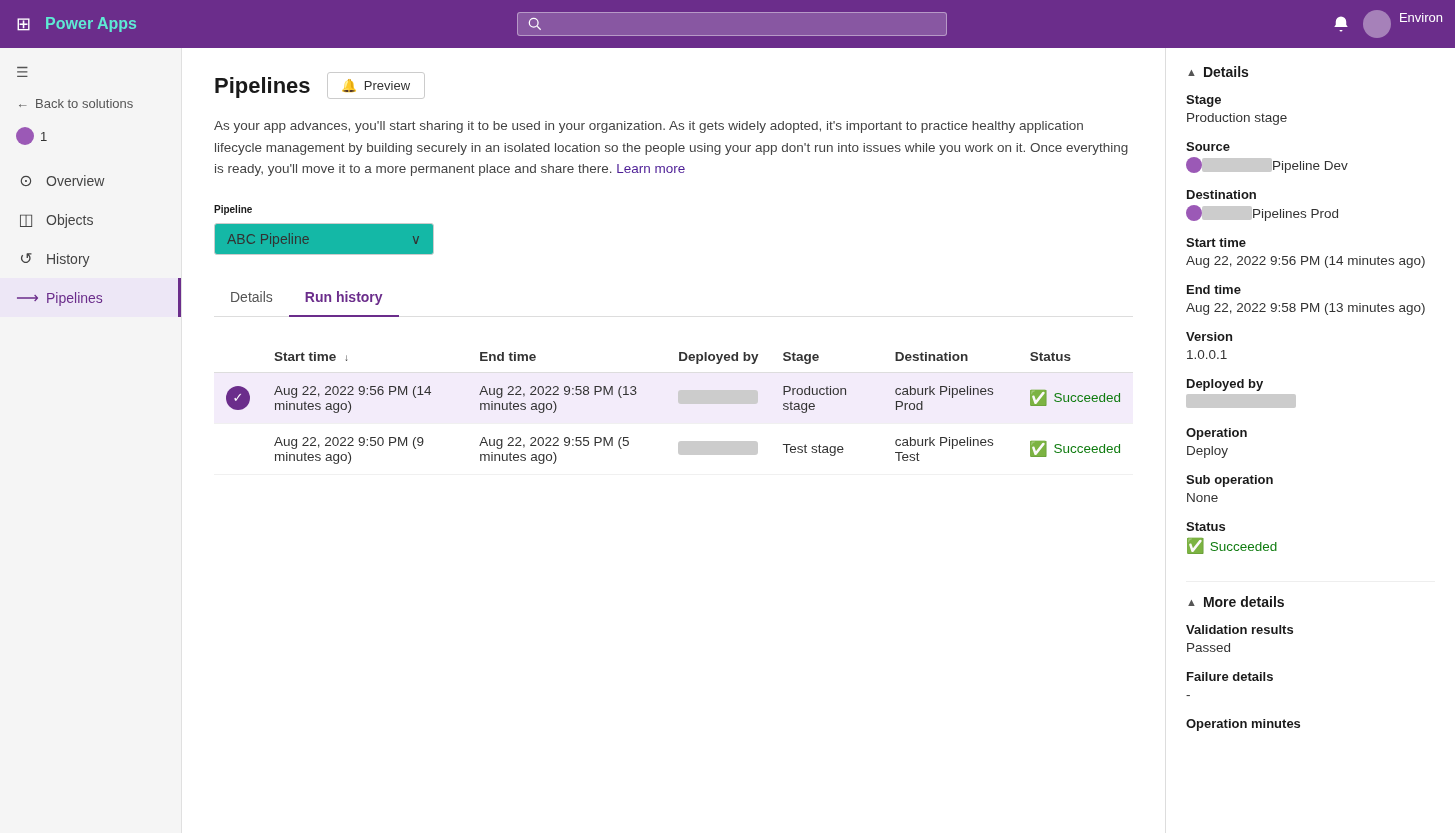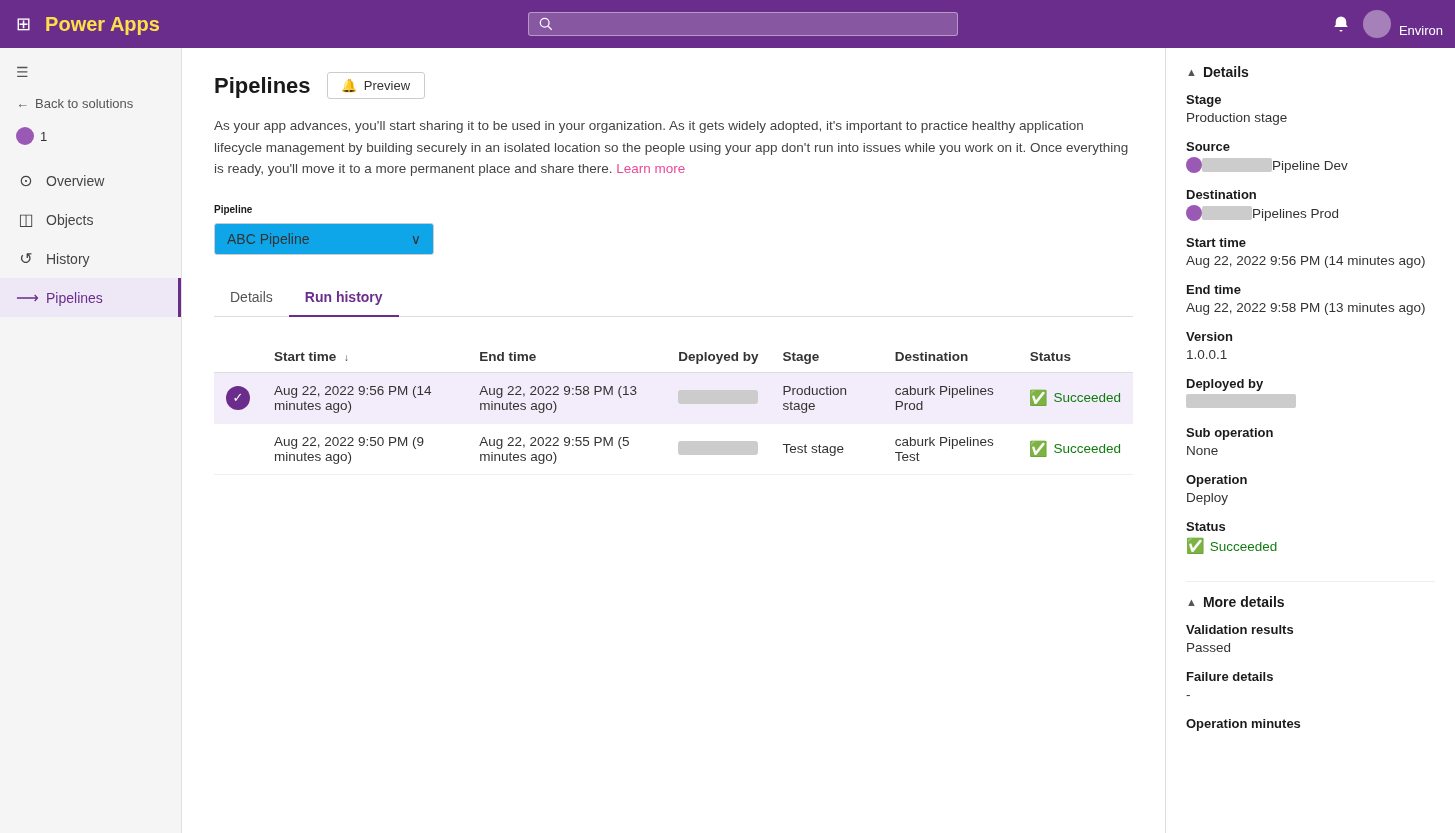--- a/index.html
+++ b/index.html
@@ -11,42 +11,42 @@
       color: white;
       height: 48px;
       display: flex;
       align-items: center;
       padding: 0 12px;
       gap: 10px;
       flex-shrink: 0;
       z-index: 10;
     }
     .topbar-grid { font-size: 18px; cursor: pointer; padding: 4px; }
-    .topbar-title { font-size: 20px; font-weight: 600; color: #fde047; margin-right: auto; }
+    .topbar-title { font-size: 16px; font-weight: 600; color: #5eead4; margin-right: auto; }
     .topbar-search {
       background: rgba(255,255,255,0.2);
       border: 1px solid rgba(255,255,255,0.4);
       border-radius: 3px;
       display: flex;
       align-items: center;
       padding: 4px 10px;
       gap: 6px;
       width: 430px;
       color: white;
     }
     .topbar-search input {
       background: transparent;
       border: none;
       outline: none;
       color: white;
       font-size: 14px;
       width: 100%;
     }
     .topbar-search input::placeholder { color: rgba(255,255,255,0.8); }
-    .topbar-right { display: flex; align-items: flex-end; gap: 8px; margin-left: auto; color: white; font-size: 13px; }
+    .topbar-right { display: flex; align-items: flex-start; gap: 8px; margin-left: auto; color: white; font-size: 13px; }
     .topbar-icon { width: 28px; height: 28px; display: flex; align-items: center; justify-content: center; cursor: pointer; }
 
     
     .main-layout {
       display: flex;
       flex: 1;
       overflow: hidden;
     }
 
     
@@ -111,30 +111,30 @@
       border-radius: 3px;
       cursor: pointer;
       font-size: 13px;
       display: inline-flex;
       align-items: center;
       gap: 6px;
       color: #333;
     }
     .page-header { display: flex; align-items: center; margin-bottom: 16px; }
     .description { color: #444; font-size: 13.5px; line-height: 1.6; margin-bottom: 24px; max-width: 920px; }
-    .description a { color: #ec4899; text-decoration: none; }
+    .description a { color: #4c1d95; text-decoration: none; }
 
     .section-label { font-size: 10px; font-weight: 600; margin-bottom: 8px; color: #1a1a1a; }
     .pipeline-select {
       display: flex;
       align-items: center;
       border: 1px solid #ccc;
       border-radius: 3px;
       padding: 7px 12px;
-      background: #0ea5e9;
+      background: #14b8a6;
       width: 220px;
       justify-content: space-between;
       cursor: pointer;
       font-size: 14px;
       margin-bottom: 24px;
     }
 
     
     .tabs { display: flex; border-bottom: 1px solid #ddd; margin-bottom: 24px; }
     .tab {
@@ -426,27 +426,27 @@
       <div class="info-label">Version</div>
       <div class="info-value">1.0.0.1</div>
     </div>
 
     <div class="info-field">
       <div class="info-label">Deployed by</div>
       <div class="info-value" style="background:#ccc;color:transparent;border-radius:2px;width:110px;display:inline-block;height:14px;"></div>
     </div>
 
     <div class="info-field">
+      <div class="info-label">Operation</div>
+      <div class="info-value">Deploy</div>
+    </div>
+
+    <div class="info-field">
       <div class="info-label">Sub operation</div>
       <div class="info-value">None</div>
-    </div>
-
-    <div class="info-field">
-      <div class="info-label">Operation</div>
-      <div class="info-value">Deploy</div>
     </div>
 
     <div class="info-field">
       <div class="info-label">Status</div>
       <div class="status-succeeded">
         <span style="font-size:15px;">✅</span>
         <span>Succeeded</span>
       </div>
     </div>
 

